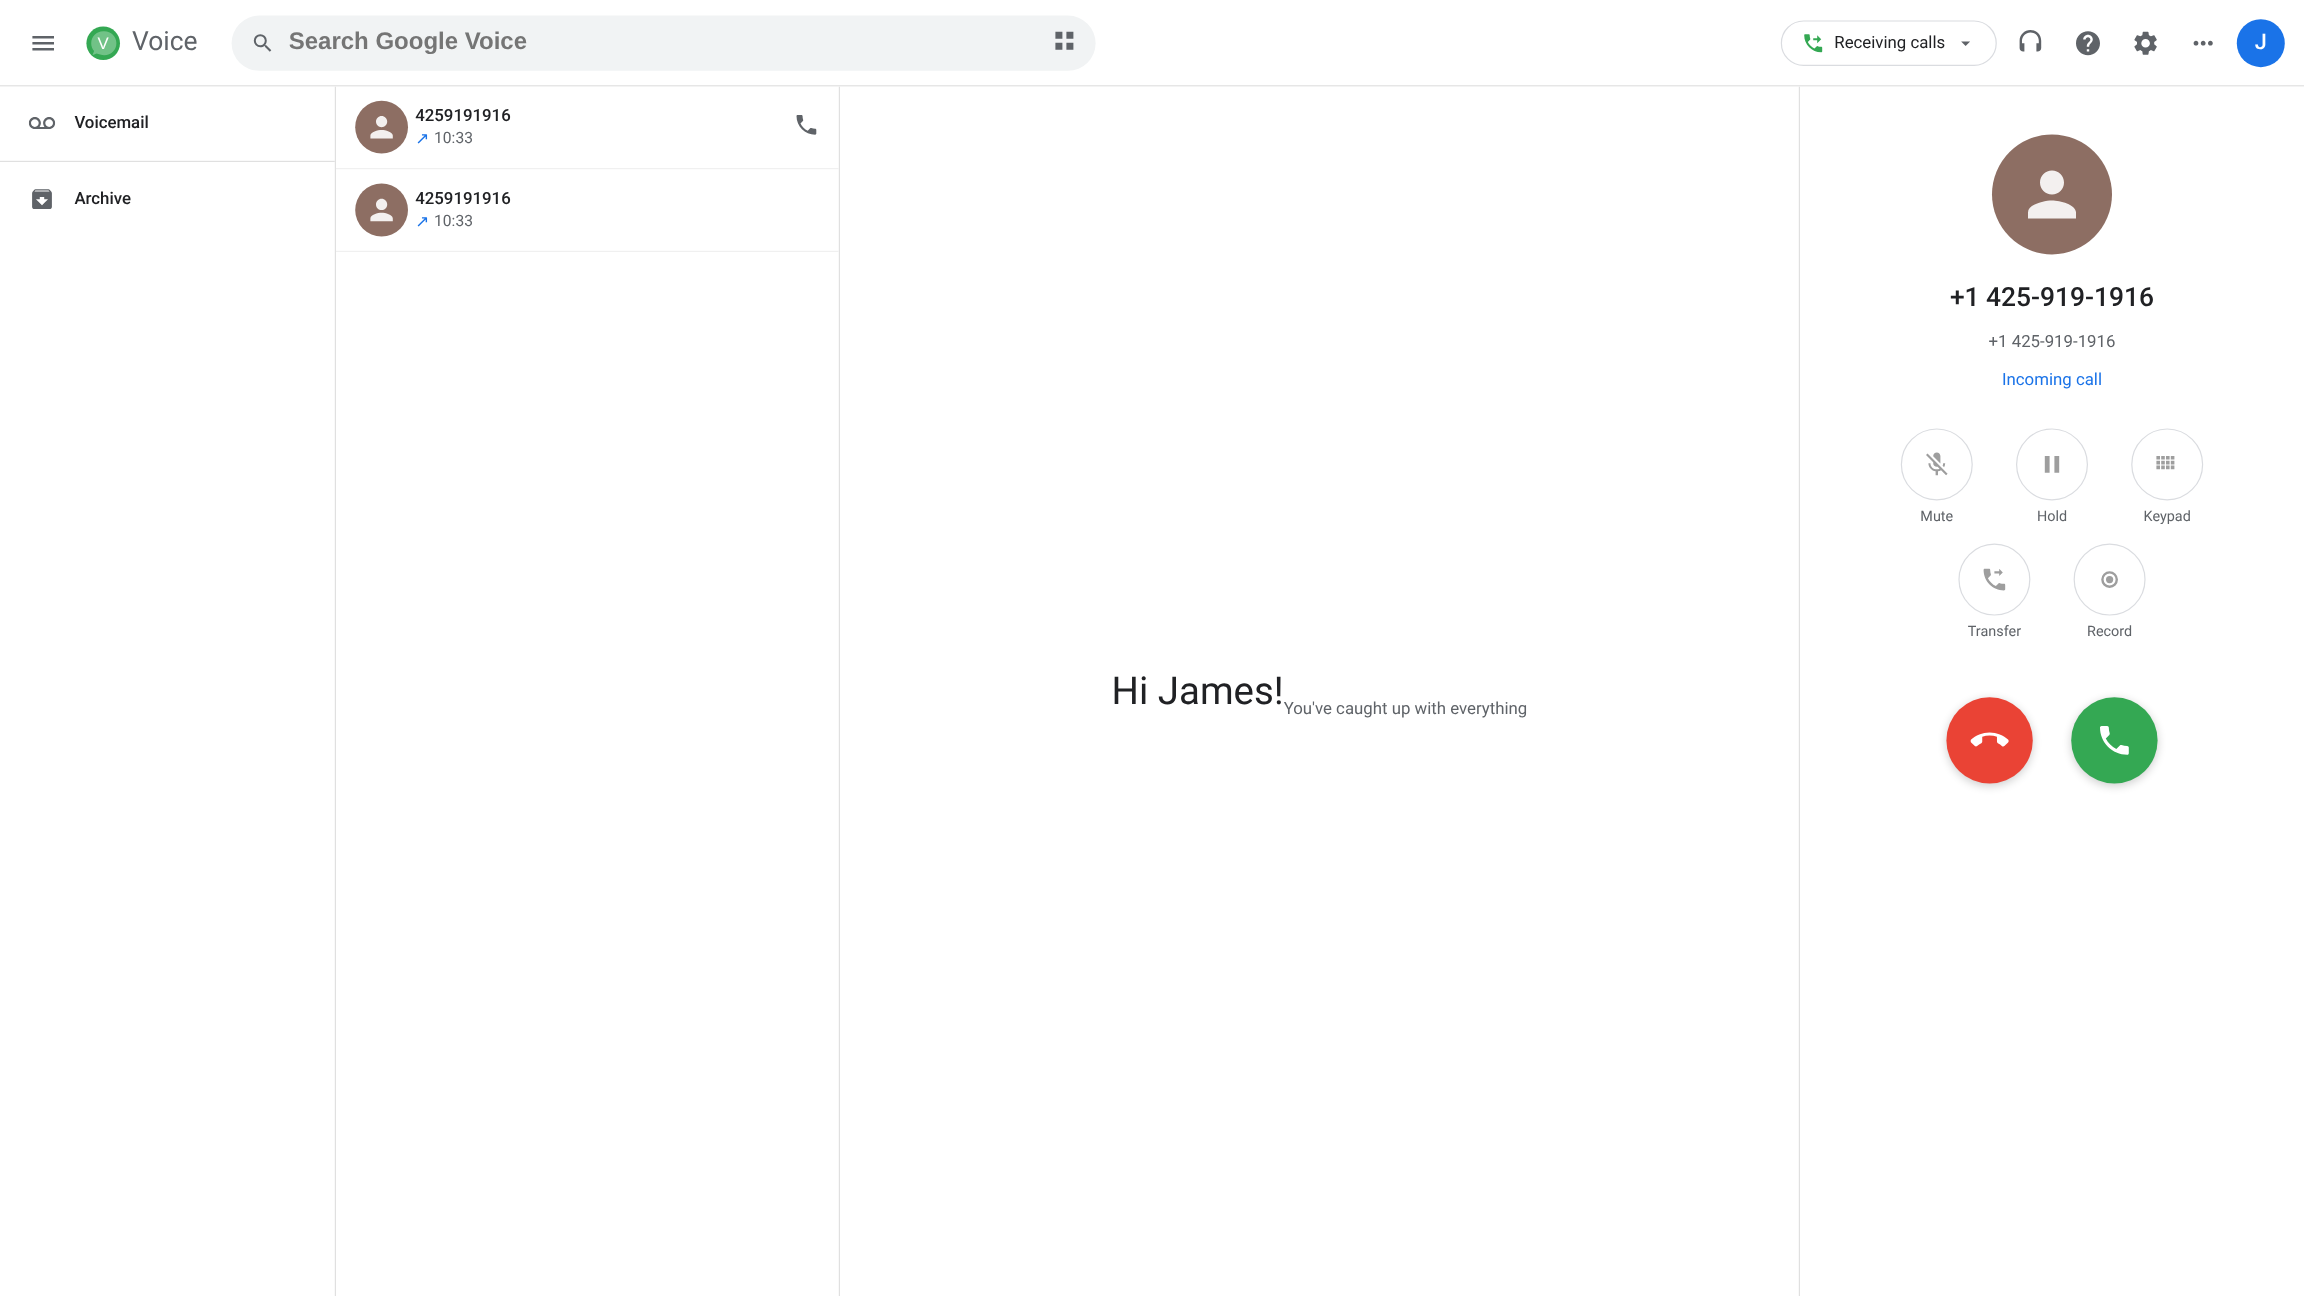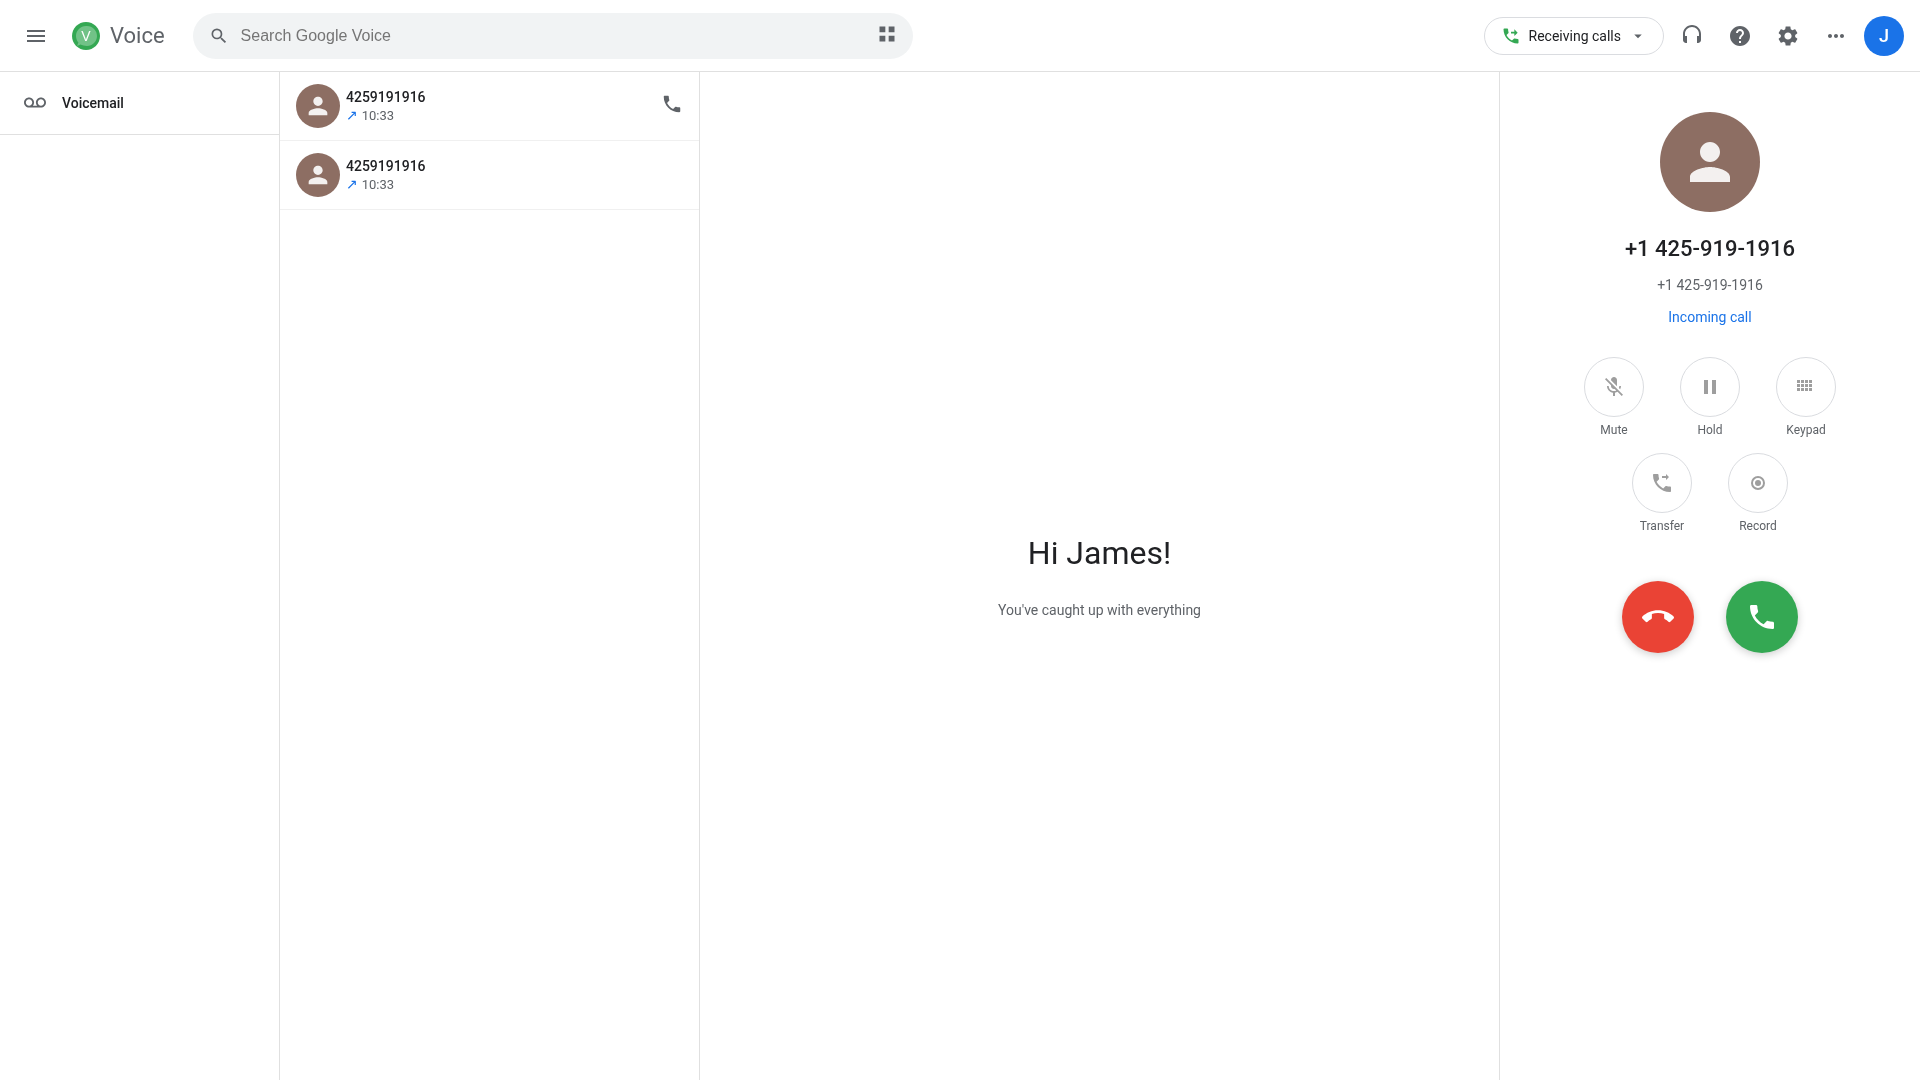--- a/index.html
+++ b/index.html
@@ -40,23 +40,24 @@
       background: #f1f3f4;
       border-radius: 24px;
       padding: 0 16px;
       height: 46px;
       gap: 12px;
     }
     .search-input {
       flex: 1;
       border: none;
       background: transparent;
-      font-size: 16px;
+      font-size: 20px;
       color: #000000;
       outline: none;
+      font-weight: bold;
     }
     .search-grid-icon {
       color: #5f6368;
       cursor: pointer;
     }
     .header-right {
       display: flex;
       align-items: center;
       gap: 8px;
       margin-left: auto;
@@ -151,21 +152,21 @@
     .call-arrow { color: #1a73e8; font-size: 14px; }
     .call-time { font-size: 13px; color: #5f6368; }
     .call-phone-icon { color: #5f6368; }
 
     
     .content-area {
       flex: 1;
       display: flex;
       align-items: center;
       justify-content: center;
-      flex-direction: column;
+      flex-direction: row;
       gap: 0;
       border-right: 1px solid #e0e0e0;
     }
     .greeting-title { font-size: 32px; font-weight: 400; color: #202124; }
     .greeting-sub { font-size: 14px; color: #5f6368; margin-top: 30px; }
 
     
     .right-panel {
       width: 420px;
       flex-shrink: 0;
@@ -311,20 +312,26 @@
 <div class="main-container">
 
   <div class="sidebar">
     <div class="sidebar-item">
       <svg width="22" height="22" viewBox="0 0 24 24" fill="#5f6368">
         <path d="M18.5 6C15.46 6 13 8.46 13 11.5c0 1.33.47 2.55 1.26 3.5H9.74c.79-.95 1.26-2.17 1.26-3.5C11 8.46 8.54 6 5.5 6S0 8.46 0 11.5 2.46 17 5.5 17h13c3.04 0 5.5-2.46 5.5-5.5S21.54 6 18.5 6zm-13 9C3.57 15 2 13.43 2 11.5S3.57 8 5.5 8 9 9.57 9 11.5 7.43 15 5.5 15zm13 0c-1.93 0-3.5-1.57-3.5-3.5S16.57 8 18.5 8 22 9.57 22 11.5 20.43 15 18.5 15z"></path>
       </svg>
       <span class="sidebar-label">Voicemail</span>
     </div>
     <div style="border-top: 1px solid #e0e0e0; margin: 8px 0;"></div>
+    <div class="sidebar-item">
+      <svg width="22" height="22" viewBox="0 0 24 24" fill="#5f6368">
+        <path d="M20.54 5.23l-1.39-1.68C18.88 3.21 18.47 3 18 3H6c-.47 0-.88.21-1.16.55L3.46 5.23C3.17 5.57 3 6.02 3 6.5V19c0 1.1.9 2 2 2h14c1.1 0 2-.9 2-2V6.5c0-.48-.17-.93-.46-1.27zM12 17.5L6.5 12H10v-2h4v2h3.5L12 17.5zM5.12 5l.81-1h12l.94 1H5.12z"></path>
+      </svg>
+      <span class="sidebar-label">Archive</span>
+    </div>
   </div>
 
   <div class="call-list-panel">
 
     <div class="call-item">
       <div class="call-avatar-circle">
         <svg width="28" height="28" viewBox="0 0 24 24" fill="#fff" class="person-icon-svg">
           <path d="M12 12c2.21 0 4-1.79 4-4s-1.79-4-4-4-4 1.79-4 4 1.79 4 4 4zm0 2c-2.67 0-8 1.34-8 4v2h16v-2c0-2.66-5.33-4-8-4z"></path>
         </svg>
       </div>

